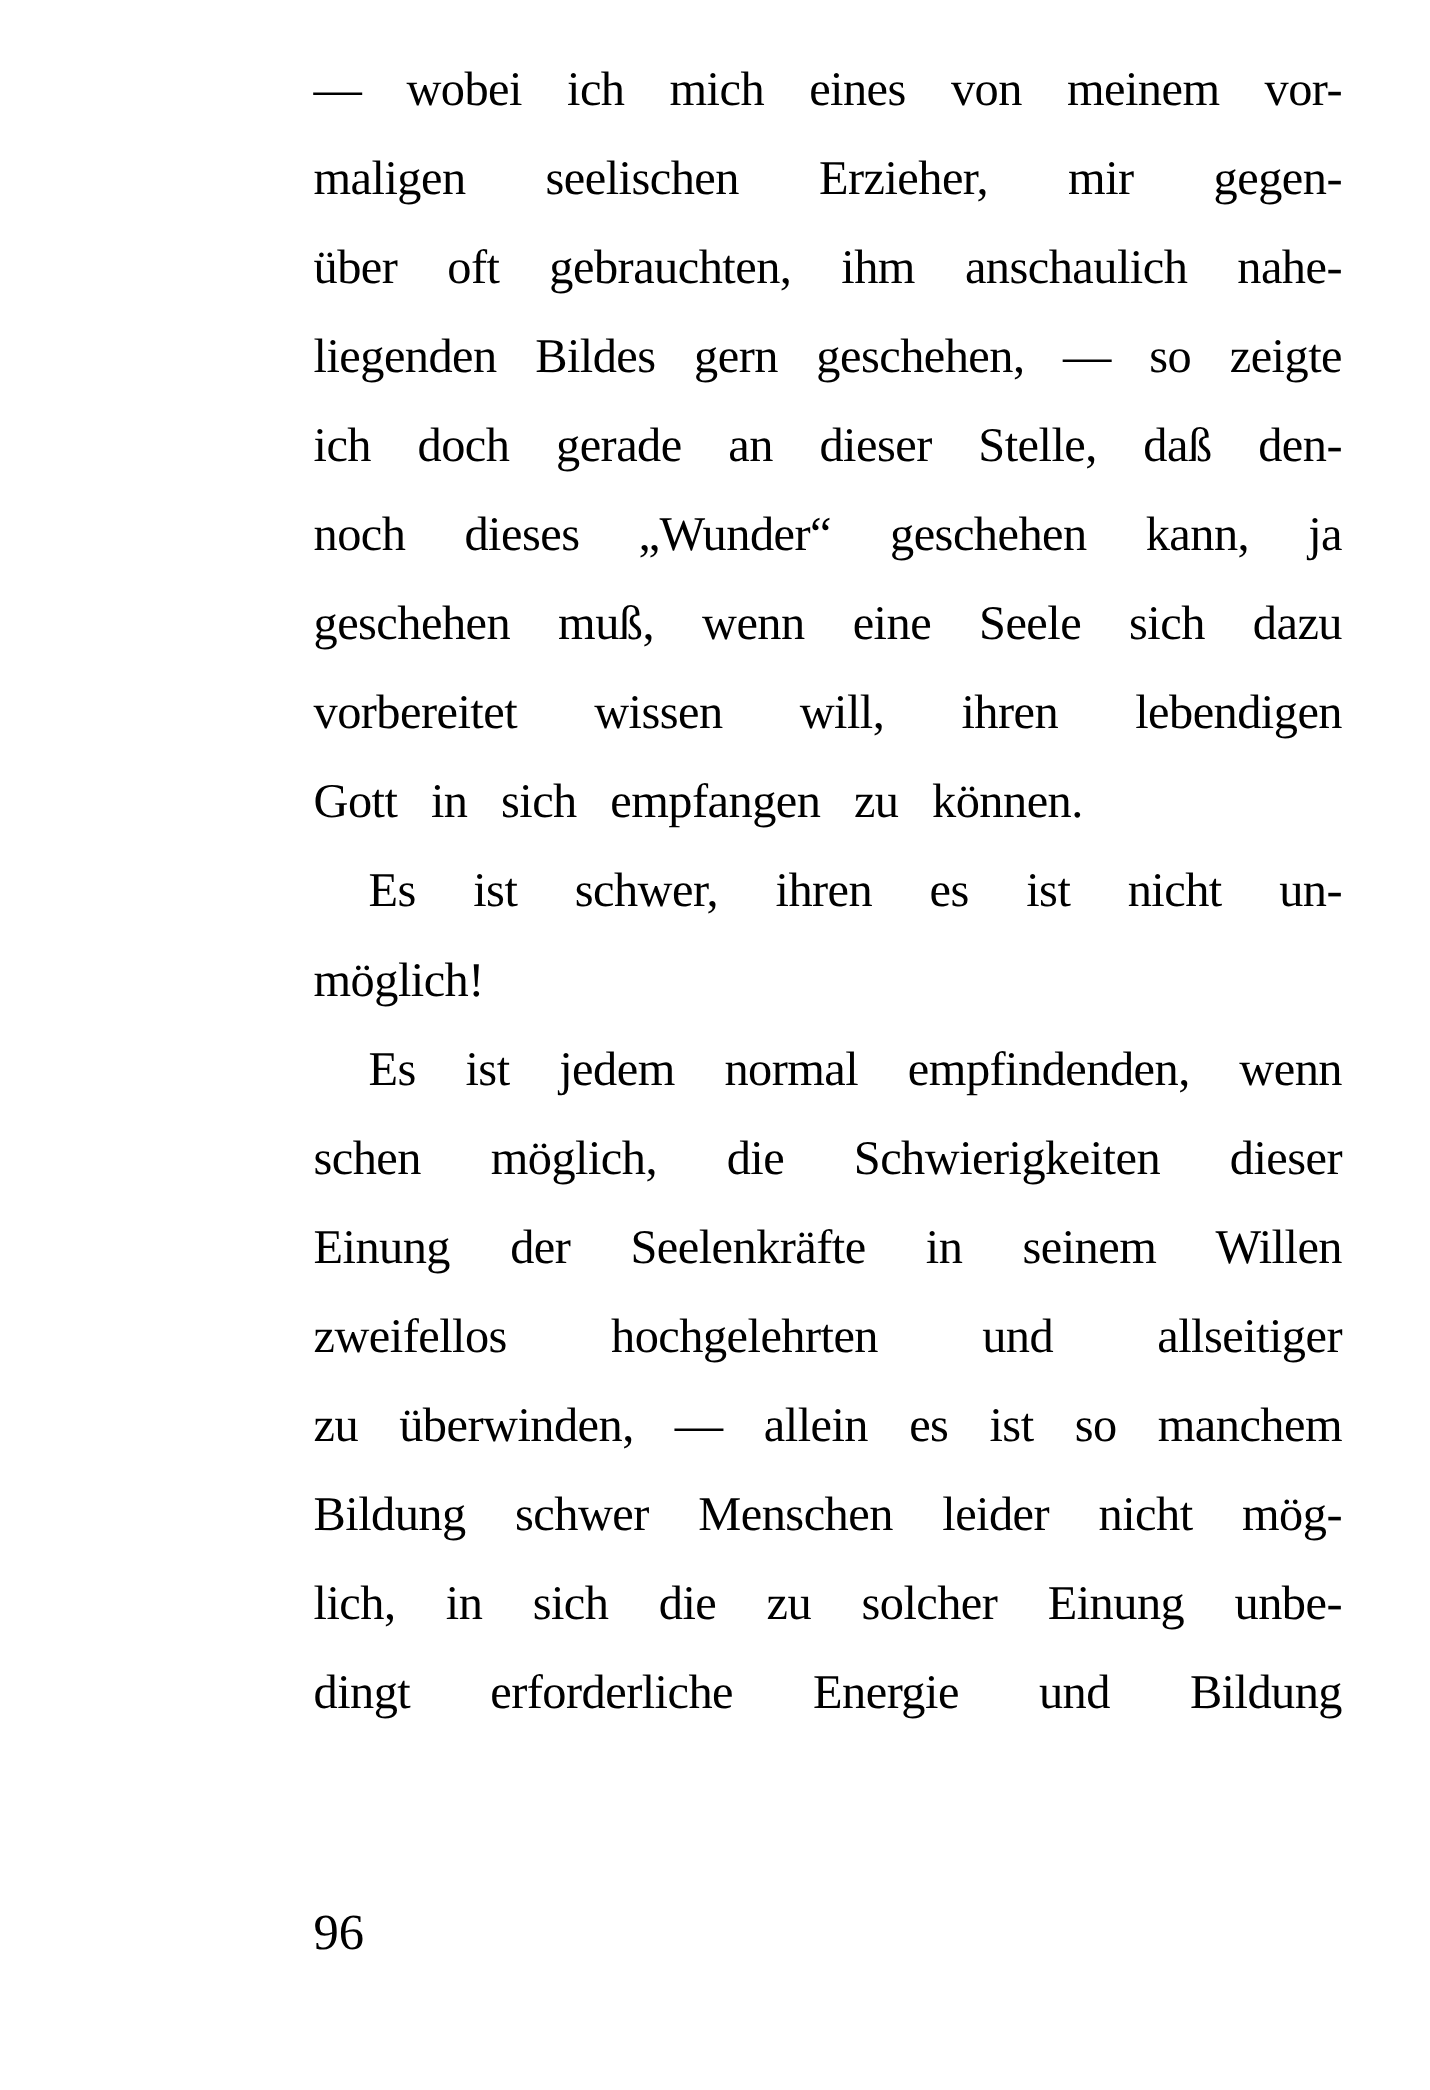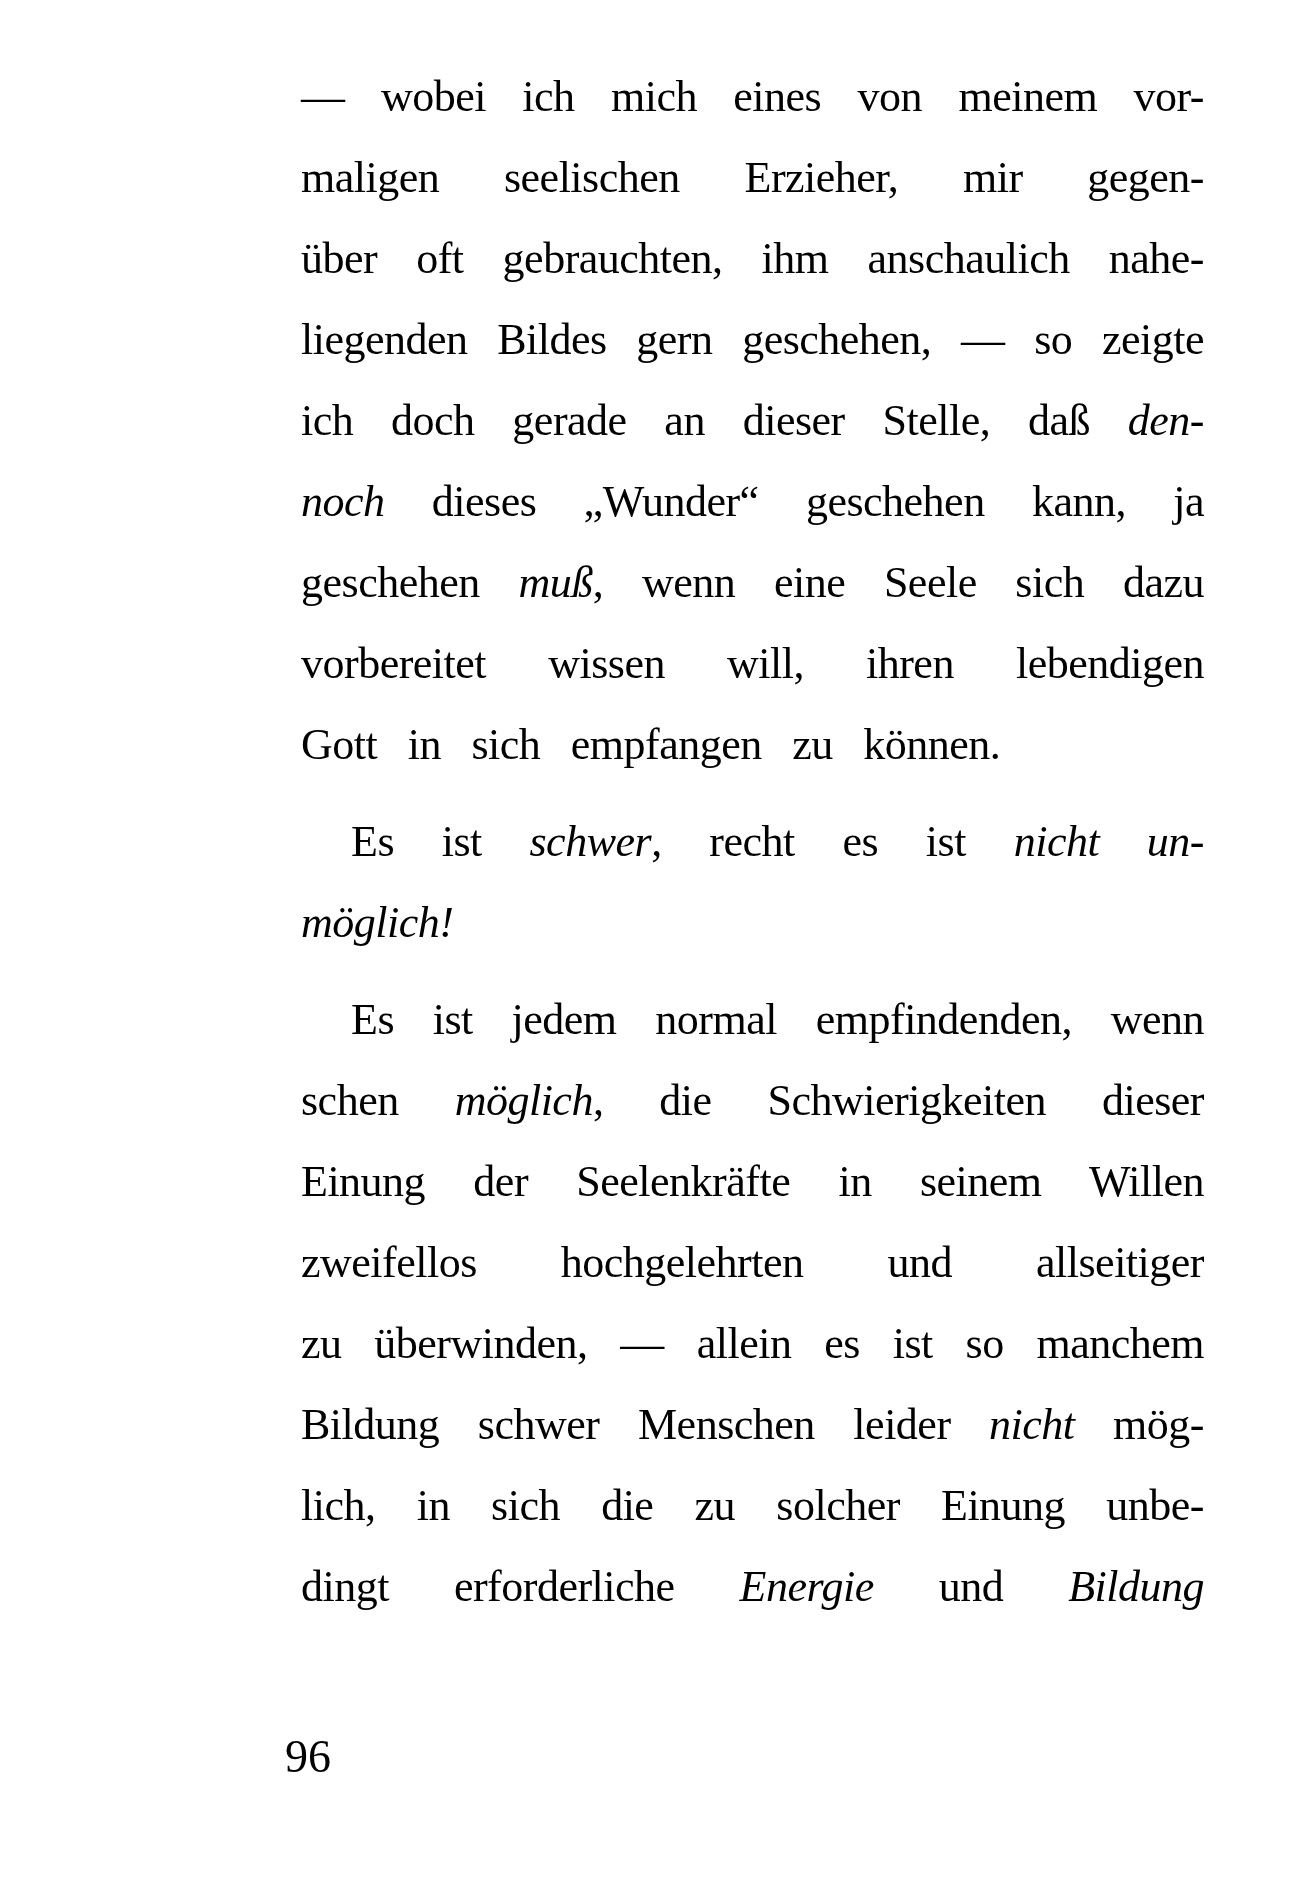--- a/index.html
+++ b/index.html
@@ -23,37 +23,36 @@
   .text-block {
     position: absolute;
     left: 285px;
     top: 40px;
     width: 935px;
     font-size: 44px;
     line-height: 81px;
     letter-spacing: -0.5px;
   }
   .paragraph {
-    margin: 16px;
+    margin: 0;
   }
   .line {
     text-align: justify;
     text-align-last: justify;
     text-justify: inter-word;
   }
   .line.last {
     text-align: center;
     text-align-last: left;
     word-spacing: 20px;
   }
   .line.indent {
     text-indent: 50px;
   }
   .italic {
-    font-style: italic;
   }
   .page-number {
     position: absolute;
     left: 285px;
     top: 1730px;
     font-size: 46px;
     line-height: 54px;
   }
 </style>
 </head>
@@ -66,21 +65,21 @@
         <div class="line"><span class="roman">maligen seelischen Erzieher, mir gegen-</span></div>
         <div class="line"><span class="roman">über oft gebrauchten, ihm anschaulich nahe-</span></div>
         <div class="line"><span class="roman">liegenden Bildes gern geschehen, — so zeigte</span></div>
         <div class="line"><span class="roman">ich doch gerade an dieser Stelle, daß </span><span class="italic">den-</span></div>
         <div class="line"><span class="italic">noch</span><span class="roman"> dieses „Wunder“ geschehen kann, ja</span></div>
         <div class="line"><span class="roman">geschehen </span><span class="italic">muß</span><span class="roman">, wenn eine Seele sich dazu</span></div>
         <div class="line"><span class="roman">vorbereitet wissen will, ihren lebendigen</span></div>
         <div class="line last"><span class="roman">Gott in sich empfangen zu können.</span></div>
       </div>
       <div class="paragraph">
-        <div class="line indent"><span class="roman">Es ist </span><span class="italic">schwer</span><span class="roman">, recht es ist </span><span class="italic">nicht un-</span></div>
+        <div class="line indent"><span class="roman">Es ist </span><span class="italic">schwer</span><span class="roman">, ihren es ist </span><span class="italic">nicht un-</span></div>
         <div class="line last"><span class="italic">möglich!</span></div>
       </div>
       <div class="paragraph">
         <div class="line indent"><span class="roman">Es ist jedem normal empfindenden, wenn</span></div>
         <div class="line"><span class="roman">schen </span><span class="italic">möglich</span><span class="roman">, die Schwierigkeiten dieser</span></div>
         <div class="line"><span class="roman">Einung der Seelenkräfte in seinem Willen</span></div>
         <div class="line"><span class="roman">zweifellos hochgelehrten und allseitiger</span></div>
         <div class="line"><span class="roman">zu überwinden, — allein es ist so manchem</span></div>
         <div class="line"><span class="roman">Bildung schwer Menschen leider </span><span class="italic">nicht</span><span class="roman"> mög-</span></div>
         <div class="line"><span class="roman">lich, in sich die zu solcher Einung unbe-</span></div>

